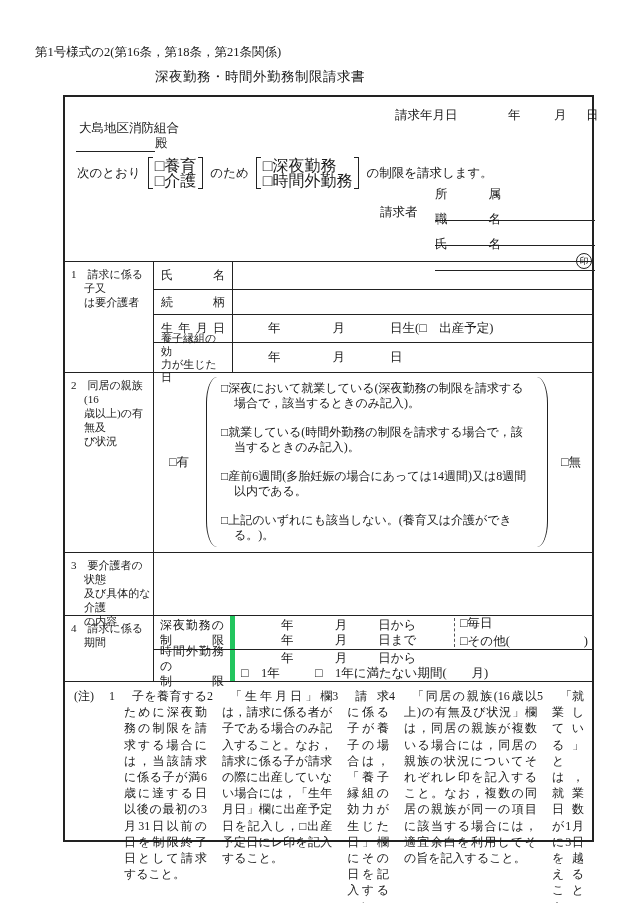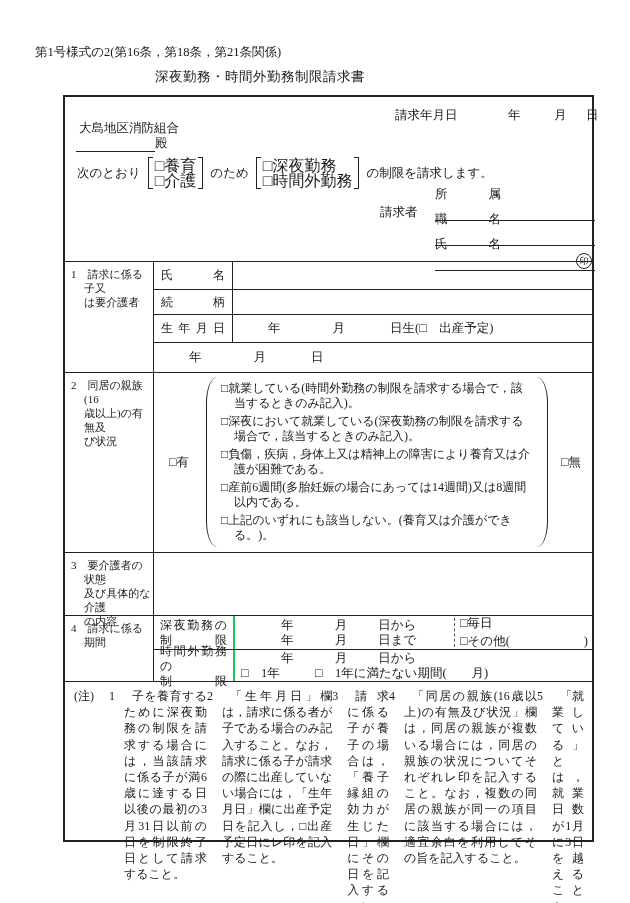--- a/index.html
+++ b/index.html
@@ -70,21 +70,21 @@
 
   
   .r3 { height:63px; }
   .r3-rest { flex:1; }
 
   
   .r4 { height:66px; }
   .r4-rest { flex:1; display:flex; flex-direction:column; }
   .r4-row { display:flex; height:33px; flex:none; }
   .r4-row + .r4-row { border-top:1px solid #222; }
-  .sub-label { width:81px; flex:none; border-right:2px solid #22c55e; display:flex; flex-direction:column;
+  .sub-label { width:81px; flex:none; border-right:5px solid #22c55e; display:flex; flex-direction:column;
                justify-content:center; padding:0 6px; font-size:12px; line-height:15px; }
   .sub-content { flex:1; position:relative; font-size:12.5px; }
   .night-left { position:absolute; left:0; top:0; width:219px; height:100%; display:flex; flex-direction:column; justify-content:center; }
   .date-line { line-height:15px; }
   .d-y { margin-left:46px; } .d-m { margin-left:38px; } .d-dd { margin-left:28px; }
   .night-div { position:absolute; left:219px; top:2px; bottom:2px; border-left:1px dashed #555; }
   .night-right { position:absolute; left:225px; top:0; right:4px; height:100%; display:flex; flex-direction:column; justify-content:space-between; line-height:15px; }
   .other-line { display:flex; }
   .other-close { margin-left:auto; }
   .ot-box { position:absolute; left:0; top:0; width:100%; height:100%; display:flex; flex-direction:column; justify-content:center; line-height:15px; }
@@ -182,39 +182,42 @@
         <div class="f-label">
             <span class="just">生年月日</span>
           </div>
         <div class="f-value">
           <span class="g-y">年</span>
           <span class="g-m">月</span>
           <span class="g-d">日生(□　出産予定)</span>
         </div>
       </div>
       <div class="f-row fr-d">
+        <div class="f-label">
+            <span class="small2">養子縁組の効
+力が生じた日</span>
+          </div>
         <div class="f-value">
           <span class="g-y">年</span>
           <span class="g-m">月</span>
           <span class="g-d">日</span>
         </div>
       </div>
     </div>
   </div>
 
   <div class="row r2">
     <div class="c-label">2　同居の親族(16
 歳以上)の有無及
 び状況</div>
     <div class="r2-rest">
       <div class="yes-box">□有</div>
       <div class="paren-list">
+        <div class="chk-item">□深夜において就業している(深夜勤務の制限を請求する場合で，該当するときのみ記入)。</div>
         <div class="chk-item">□就業している(時間外勤務の制限を請求する場合で，該当するときのみ記入)。</div>
-        <div class="chk-item">□深夜において就業している(深夜勤務の制限を請求する場合で，該当するときのみ記入)。</div>
-        <div class="chk-item">□負傷，疾病，身体上又は精神上の障害により養育又は介護が困難である。</div>
         <div class="chk-item">□産前6週間(多胎妊娠の場合にあっては14週間)又は8週間以内である。</div>
         <div class="chk-item">□上記のいずれにも該当しない。(養育又は介護ができる。)。</div>
       </div>
       <div class="no-box">□無</div>
     </div>
   </div>
 
   <div class="row r3">
     <div class="c-label">3　要介護者の状態
 及び具体的な介護

